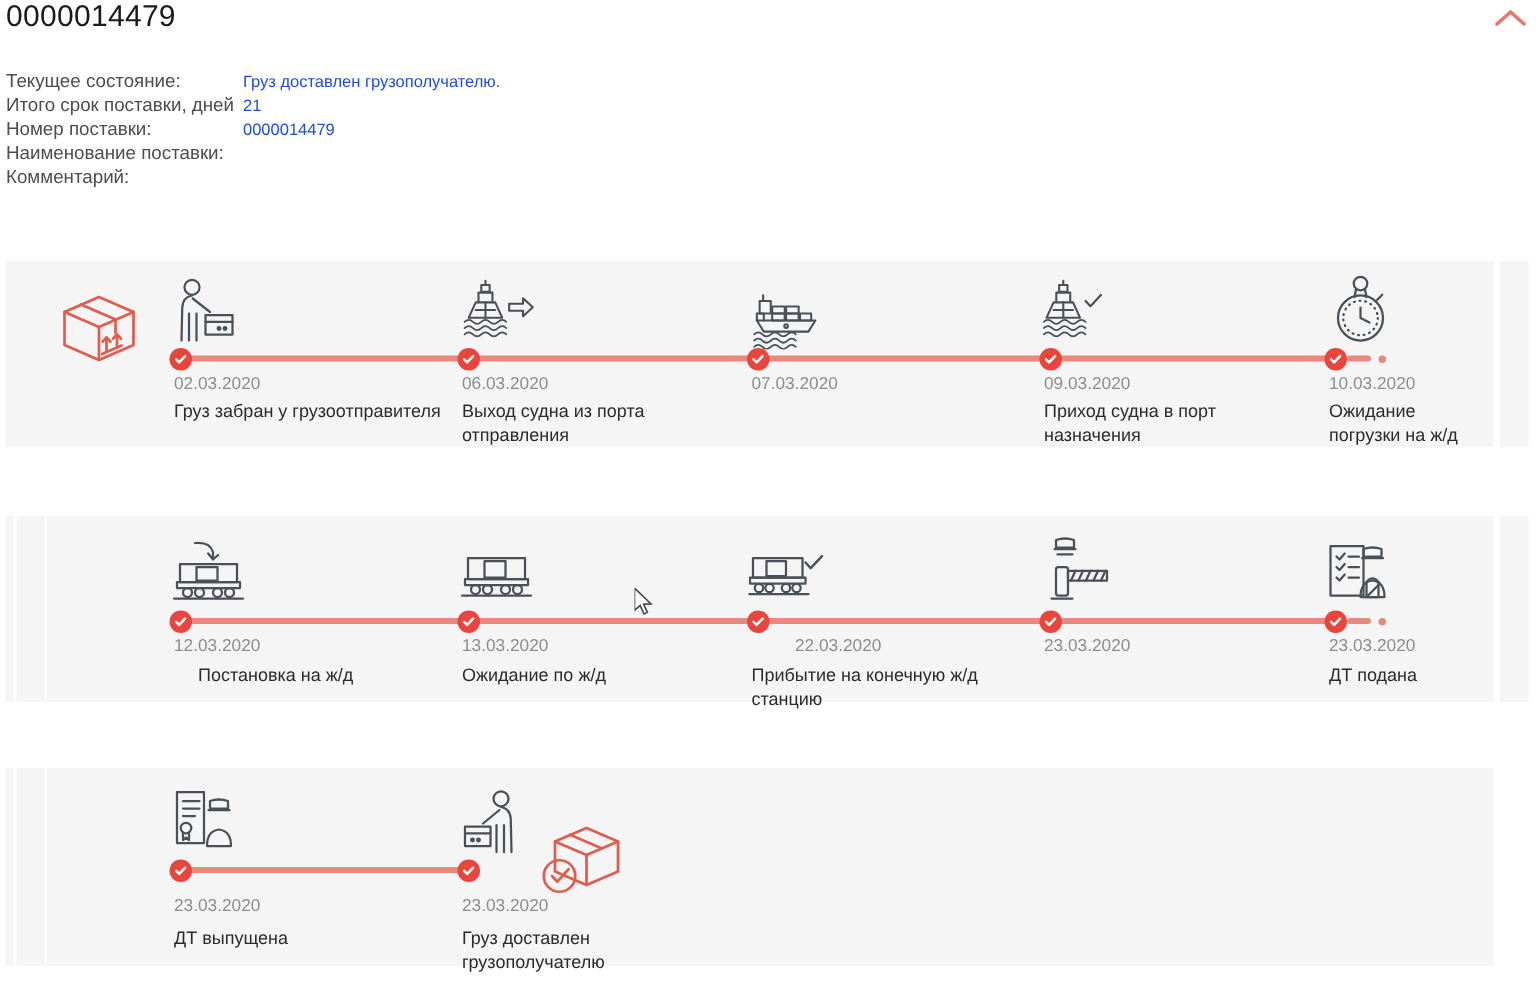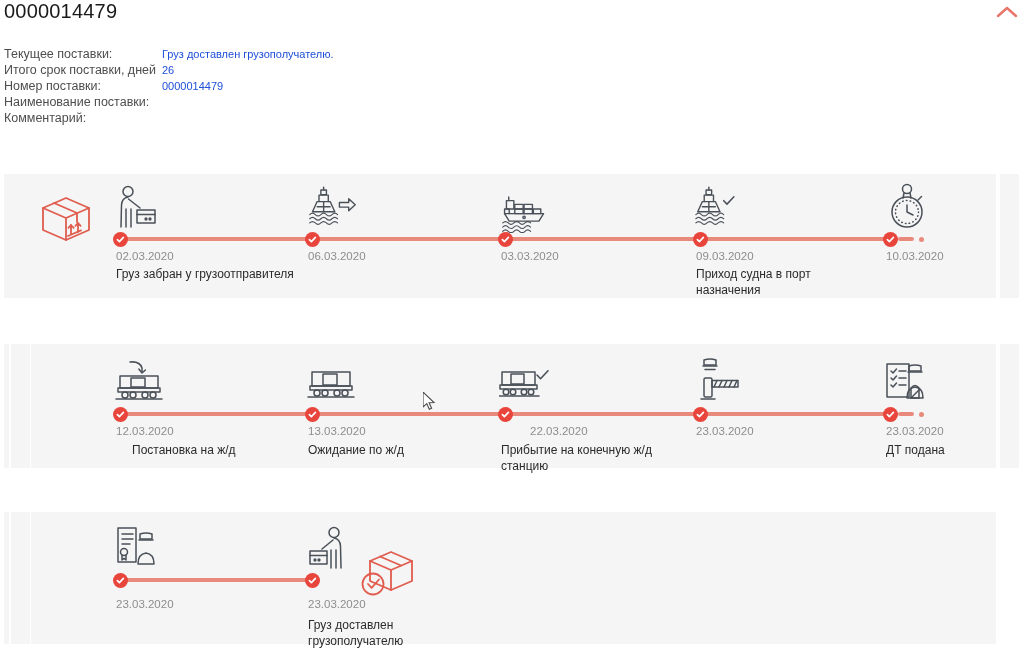--- a/index.html
+++ b/index.html
@@ -98,26 +98,26 @@
   <div class="collapse-btn">
     <span>
       <svg width="22" height="12" viewBox="0 0 22 12">
         <polyline points="2,10 11,2 20,10" fill="none" stroke="#e8766a" stroke-width="2.4" stroke-linecap="round" stroke-linejoin="round"></polyline>
       </svg>
     </span>
   </div>
 
   <div class="summary">
     <div class="summary-row">
-      <span class="summary-label">Текущее поставки:</span>
+      <span class="summary-label">Текущее состояние:</span>
       <span class="summary-value">Груз доставлен грузополучателю.</span>
     </div>
     <div class="summary-row">
       <span class="summary-label">Итого срок поставки, дней</span>
-      <span class="summary-value">26</span>
+      <span class="summary-value">21</span>
     </div>
     <div class="summary-row">
       <span class="summary-label">Номер поставки:</span>
       <span class="summary-value">0000014479</span>
     </div>
     <div class="summary-row">
       <span class="summary-label">Наименование поставки:</span>
       <span class="summary-value"></span>
     </div>
     <div class="summary-row">
@@ -174,20 +174,21 @@
               <path d="M36 17 L46 17 L46 13 L53 19.5 L46 26 L46 22 L36 22 Z"></path>
             </g>
           </svg>
         </div>
         <div class="node" style="left: 305px; top: 57.5px; background: rgb(232, 69, 60);">
           <svg width="9" height="9" viewBox="0 0 9 9">
             <polyline points="1.4,4.6 3.4,6.6 7.4,2.4" fill="none" stroke="#fff" stroke-width="1.7" stroke-linecap="round" stroke-linejoin="round"></polyline>
           </svg>
         </div>
         <div class="step-date" style="left: 308px; top: 76px;">06.03.2020</div>
+        <div class="step-label" style="left: 308px; top: 92px;">Выход судна из порта отправления</div>
         <div class="step-icon" style="left: 499px; top: 9px; height: 50px;">
           <svg width="56" height="48" viewBox="0 0 56 48">
             <g fill="none" stroke="#4a5058" stroke-width="1.5" stroke-linecap="round" stroke-linejoin="round">
               <path d="M6 29 L48 29 L43 37 L11 37 Z"></path>
               <path d="M6 29 L6 24 L11 24 L11 29"></path>
               <rect x="8" y="15" width="8" height="9"></rect>
               <path d="M10.5 15 L10.5 11"></path>
               <rect x="17" y="19" width="9" height="5"></rect>
               <rect x="27" y="19" width="9" height="5"></rect>
               <rect x="17" y="24" width="9" height="5"></rect>
@@ -200,21 +201,21 @@
               <path d="M2 7.5 q3 -3 6 0 t6 0 t6 0 t6 0 t6 0" fill="none" stroke="#4a5058" stroke-width="1.2" stroke-linecap="round" stroke-linejoin="round"></path>
               <path d="M2 12 q3 -3 6 0 t6 0 t6 0 t6 0 t6 0" fill="none" stroke="#4a5058" stroke-width="1.2" stroke-linecap="round" stroke-linejoin="round"></path>
             </g>
           </svg>
         </div>
         <div class="node" style="left: 498px; top: 57.5px; background: rgb(232, 69, 60);">
           <svg width="9" height="9" viewBox="0 0 9 9">
             <polyline points="1.4,4.6 3.4,6.6 7.4,2.4" fill="none" stroke="#fff" stroke-width="1.7" stroke-linecap="round" stroke-linejoin="round"></polyline>
           </svg>
         </div>
-        <div class="step-date" style="left: 501px; top: 76px;">03.03.2020</div>
+        <div class="step-date" style="left: 501px; top: 76px;">07.03.2020</div>
         <div class="step-icon" style="left: 694px; top: 9px; height: 50px;">
           <svg width="56" height="48" viewBox="0 0 56 48">
             <g fill="none" stroke="#4a5058" stroke-width="1.5" stroke-linecap="round" stroke-linejoin="round">
               <path d="M4 27 L9 16 L23 16 L28 27 Z"></path>
               <path d="M11 16 L11 9 L21 9 L21 16"></path>
               <rect x="13" y="3.5" width="6" height="5"></rect>
               <path d="M16 3.5 L16 0.5"></path>
               <path d="M9 21.5 L23 21.5"></path>
               <path d="M16 16 L16 27"></path>
             </g>
@@ -246,20 +247,21 @@
               <path d="M23 29 L23 22 M23 29 L29 32"></path>
             </g>
           </svg>
         </div>
         <div class="node" style="left: 883px; top: 57.5px; background: rgb(232, 69, 60);">
           <svg width="9" height="9" viewBox="0 0 9 9">
             <polyline points="1.4,4.6 3.4,6.6 7.4,2.4" fill="none" stroke="#fff" stroke-width="1.7" stroke-linecap="round" stroke-linejoin="round"></polyline>
           </svg>
         </div>
         <div class="step-date" style="left: 886px; top: 76px;">10.03.2020</div>
+        <div class="step-label narrow" style="left: 886px; top: 92px;">Ожидание погрузки на ж/д</div>
       </div>
       <div class="tl-row" style="top: 344px; height: 124px; width: 1024px;">
         <div class="strip" style="left: 4px; width: 5px; background: rgb(245, 245, 245);"></div>
         <div class="strip" style="left: 11px; width: 19px; background: rgb(245, 245, 245);"></div>
         <div class="panel" style="left: 31px; width: 965px; background: rgb(245, 245, 245);"></div>
         <div class="strip" style="left: 1000px; width: 19px; background: rgb(245, 245, 245);"></div>
         <div class="track" style="left: 120px; width: 770px; top: 68px; background: rgb(232, 137, 124);"></div>
         <div class="track-tail" style="left: 898px; width: 16px; top: 68px; background: rgb(232, 137, 124);"></div>
         <div class="track-dot" style="left: 919px; top: 67.5px; background: rgb(232, 137, 124);"></div>
         <div class="step-icon" style="left: 114px; top: 14px; height: 50px;">
@@ -392,20 +394,21 @@
               <path d="M24 42 q0 -10 8 -11 q8 1 8 11 Z"></path>
             </g>
           </svg>
         </div>
         <div class="node" style="left: 113px; top: 60.5px; background: rgb(232, 69, 60);">
           <svg width="9" height="9" viewBox="0 0 9 9">
             <polyline points="1.4,4.6 3.4,6.6 7.4,2.4" fill="none" stroke="#fff" stroke-width="1.7" stroke-linecap="round" stroke-linejoin="round"></polyline>
           </svg>
         </div>
         <div class="step-date" style="left: 116px; top: 86px;">23.03.2020</div>
+        <div class="step-label" style="left: 116px; top: 105px;">ДТ выпущена</div>
         <div class="step-icon" style="left: 306px; top: 12px; height: 50px;">
           <svg width="46" height="48" viewBox="0 0 46 48">
             <g fill="none" stroke="#4a5058" stroke-width="1.5" stroke-linecap="round" stroke-linejoin="round">
               <circle cx="28" cy="6.5" r="5"></circle>
               <path d="M28 12 q6 1 6.5 8 L35 42"></path>
               <path d="M30 42 L30 24"></path>
               <path d="M25 42 L25 24"></path>
               <path d="M27 14 L16 23"></path>
               <rect x="4" y="25" width="17" height="13"></rect>
               <path d="M4 29.5 L21 29.5"></path>

